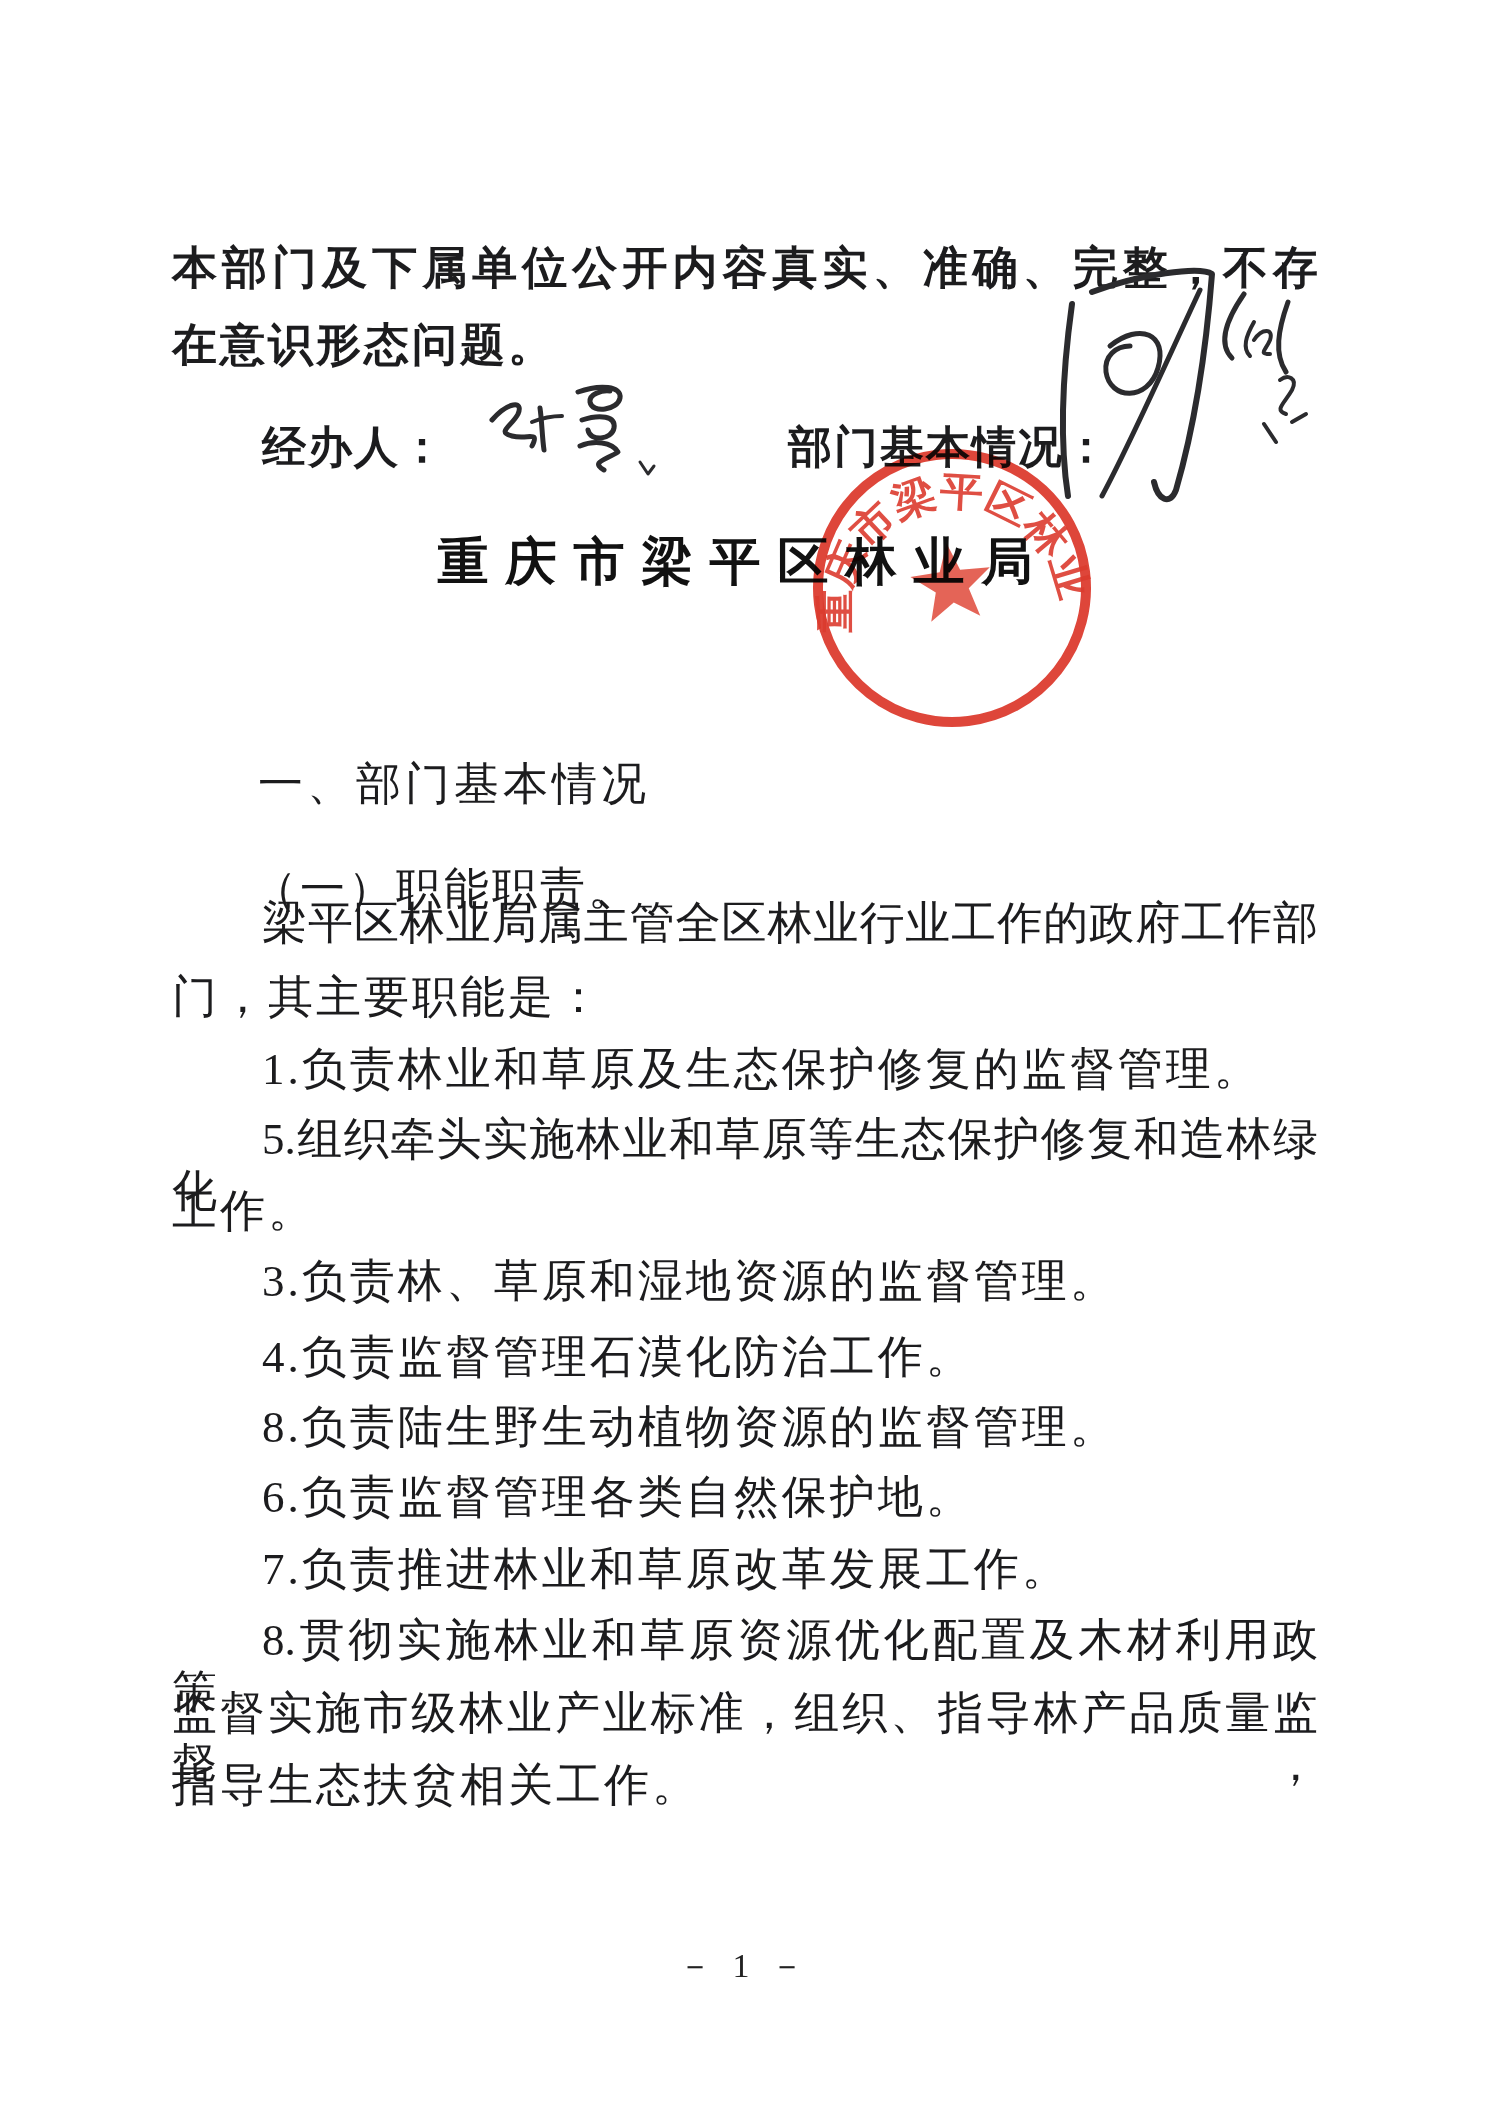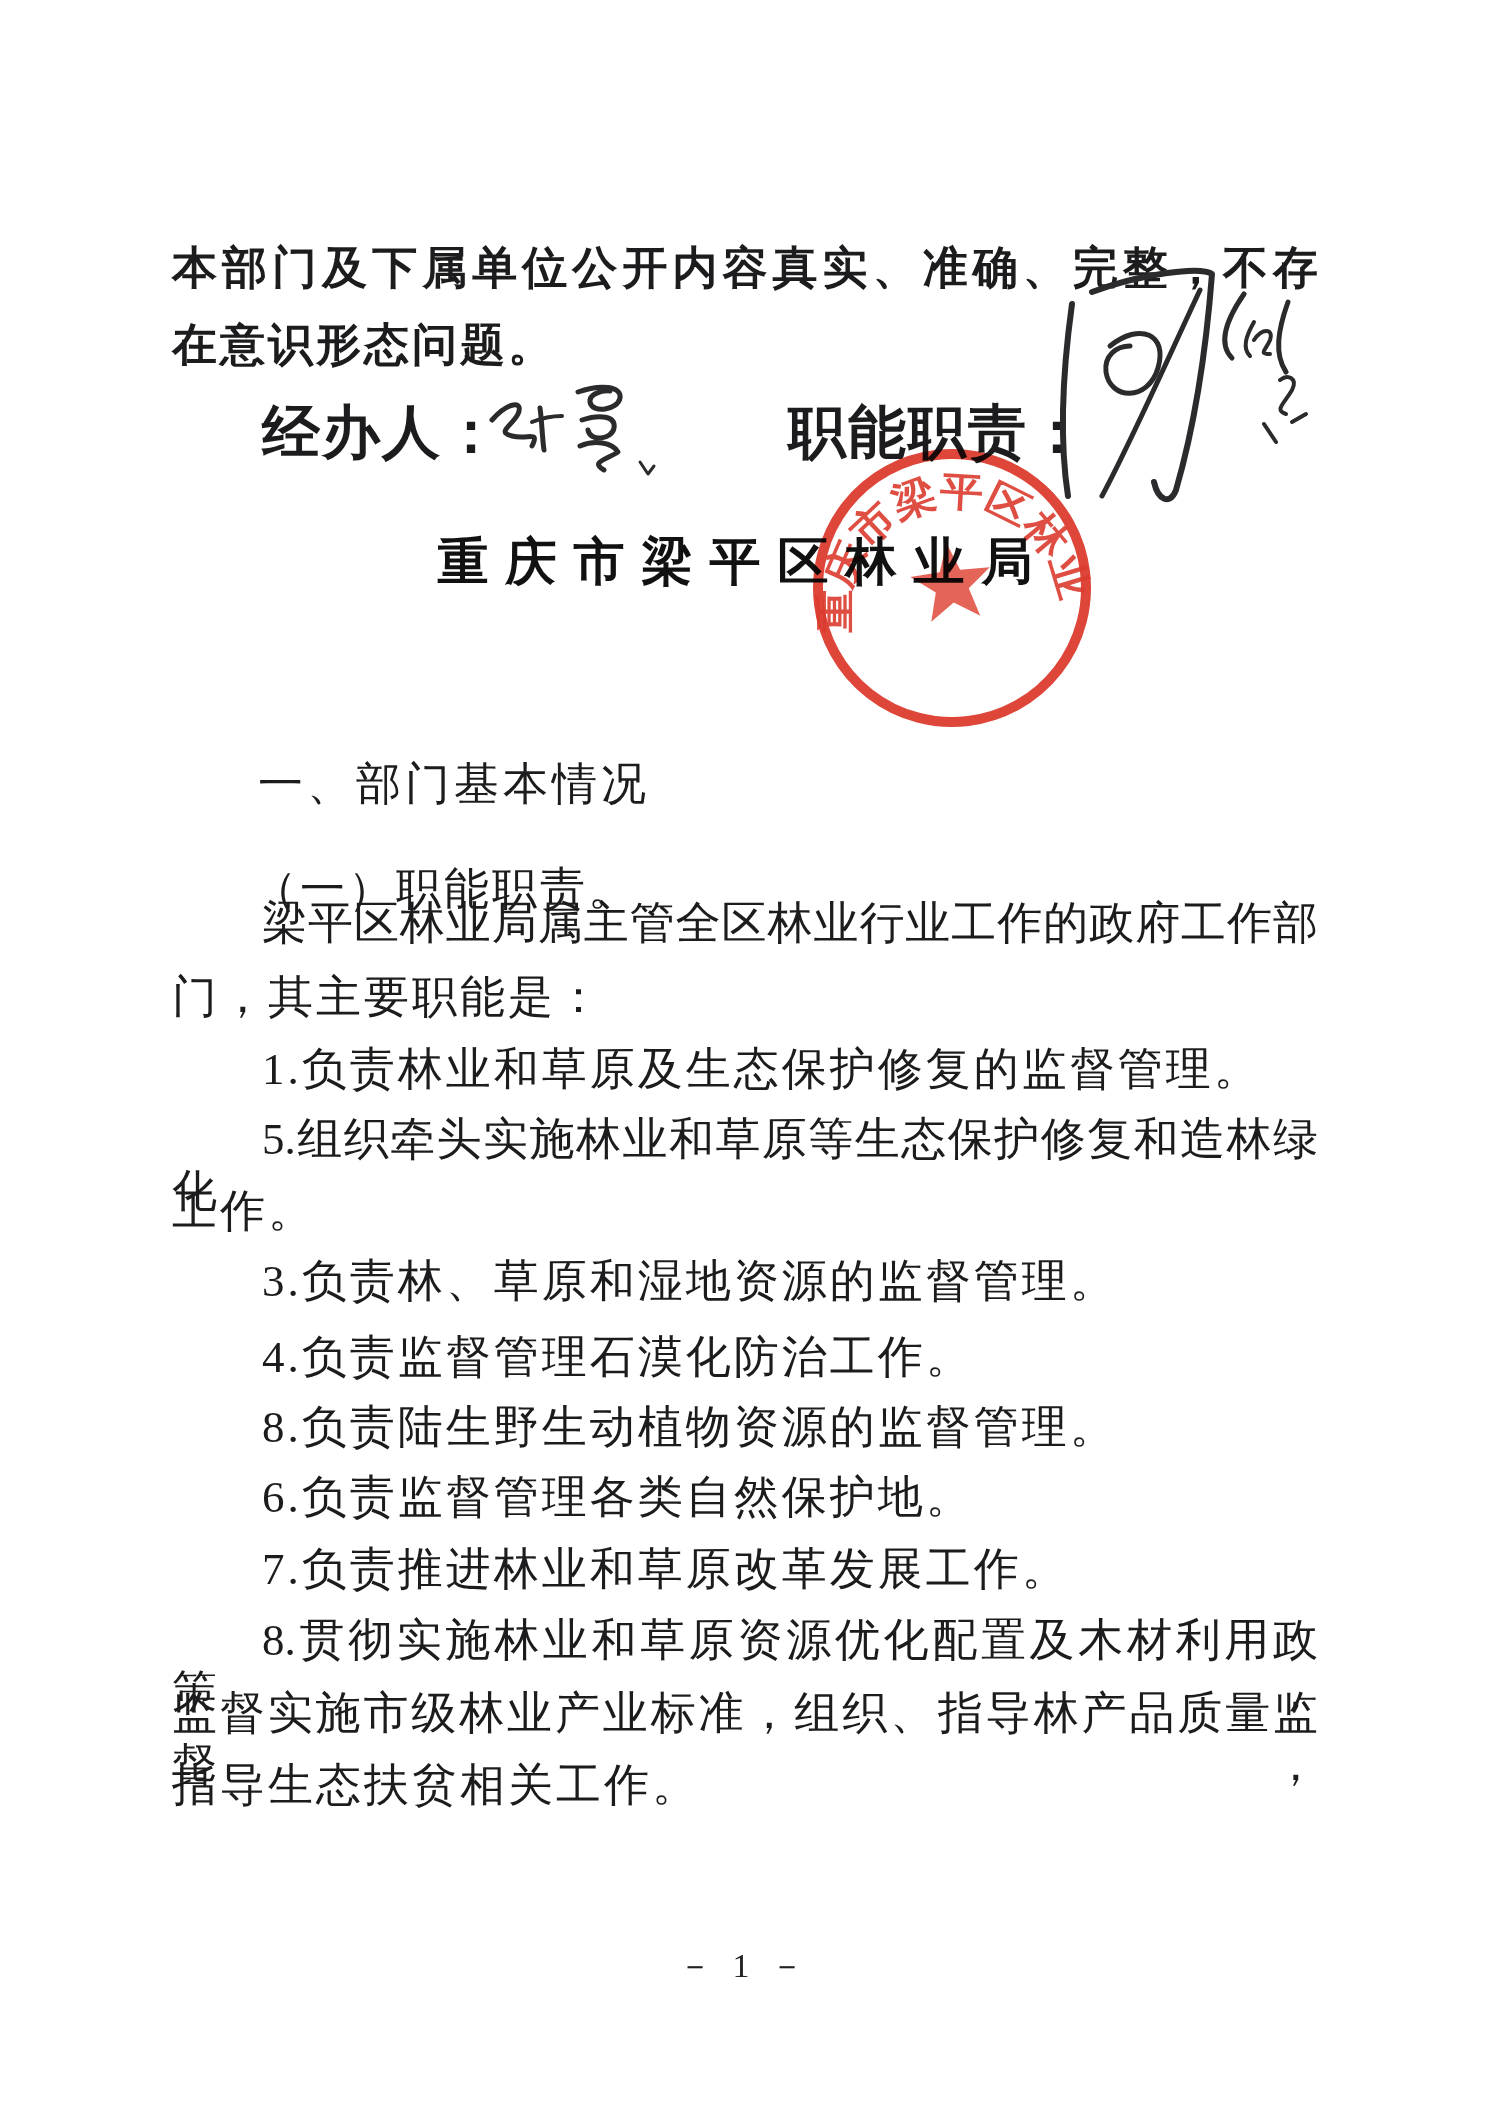--- a/index.html
+++ b/index.html
@@ -30,24 +30,25 @@
   }
   .indent{ text-indent:90px; }
   .bold{ font-weight:700; }
   .heading{
     font-family:"Liberation Sans","DejaVu Sans",sans-serif;
     font-weight:400;
     letter-spacing:4px;
   }
   .sig-label{
     position:absolute;
-    font-size:58px;
+    font-size:44px;
     font-weight:700;
     letter-spacing:2px;
     white-space:nowrap;
+    margin-top:24px;
   }
   .title{
     position:absolute;
     left:0;width:1470px;
     text-align:center;
     font-weight:700;
     font-size:51px;
     color:#111;
     white-space:nowrap;
   }
@@ -80,21 +81,21 @@
 </style>
 </head>
 <body>
 
 <div class="page">
 
   <div class="line just bold" style="top:243px">本部门及下属单位公开内容真实、准确、完整，不存</div>
   <div class="line bold" style="top:320px">在意识形态问题。</div>
 
   <div class="sig-label" style="left:262px;top:394px">经办人：</div>
-  <div class="sig-label" style="left:788px;top:394px">职能职责：</div>
+  <div class="sig-label" style="left:788px;top:394px">部门基本情况：</div>
 
   <svg class="sig-svg" style="left:482px;top:378px" width="200" height="110" viewBox="0 0 200 110">
     <path d="M10,42 C26,24 42,22 36,36 C30,48 14,54 30,58 C46,62 58,52 50,68" stroke-width="5"></path>
     <path d="M58,30 C60,44 60,58 62,72" stroke-width="5"></path>
     <path d="M50,44 C60,40 70,38 80,38" stroke-width="4"></path>
     <path d="M96,14 C118,6 140,8 138,20 C136,32 110,36 108,24 C107,16 120,12 128,13" stroke-width="5"></path>
     <path d="M100,42 C118,36 134,38 132,50 C130,62 108,64 106,52" stroke-width="5"></path>
     <path d="M98,68 C112,62 130,64 136,74 C124,82 108,84 122,92" stroke-width="5"></path>
     <path d="M158,84 L166,96 L172,88" stroke-width="3"></path>
   </svg>

